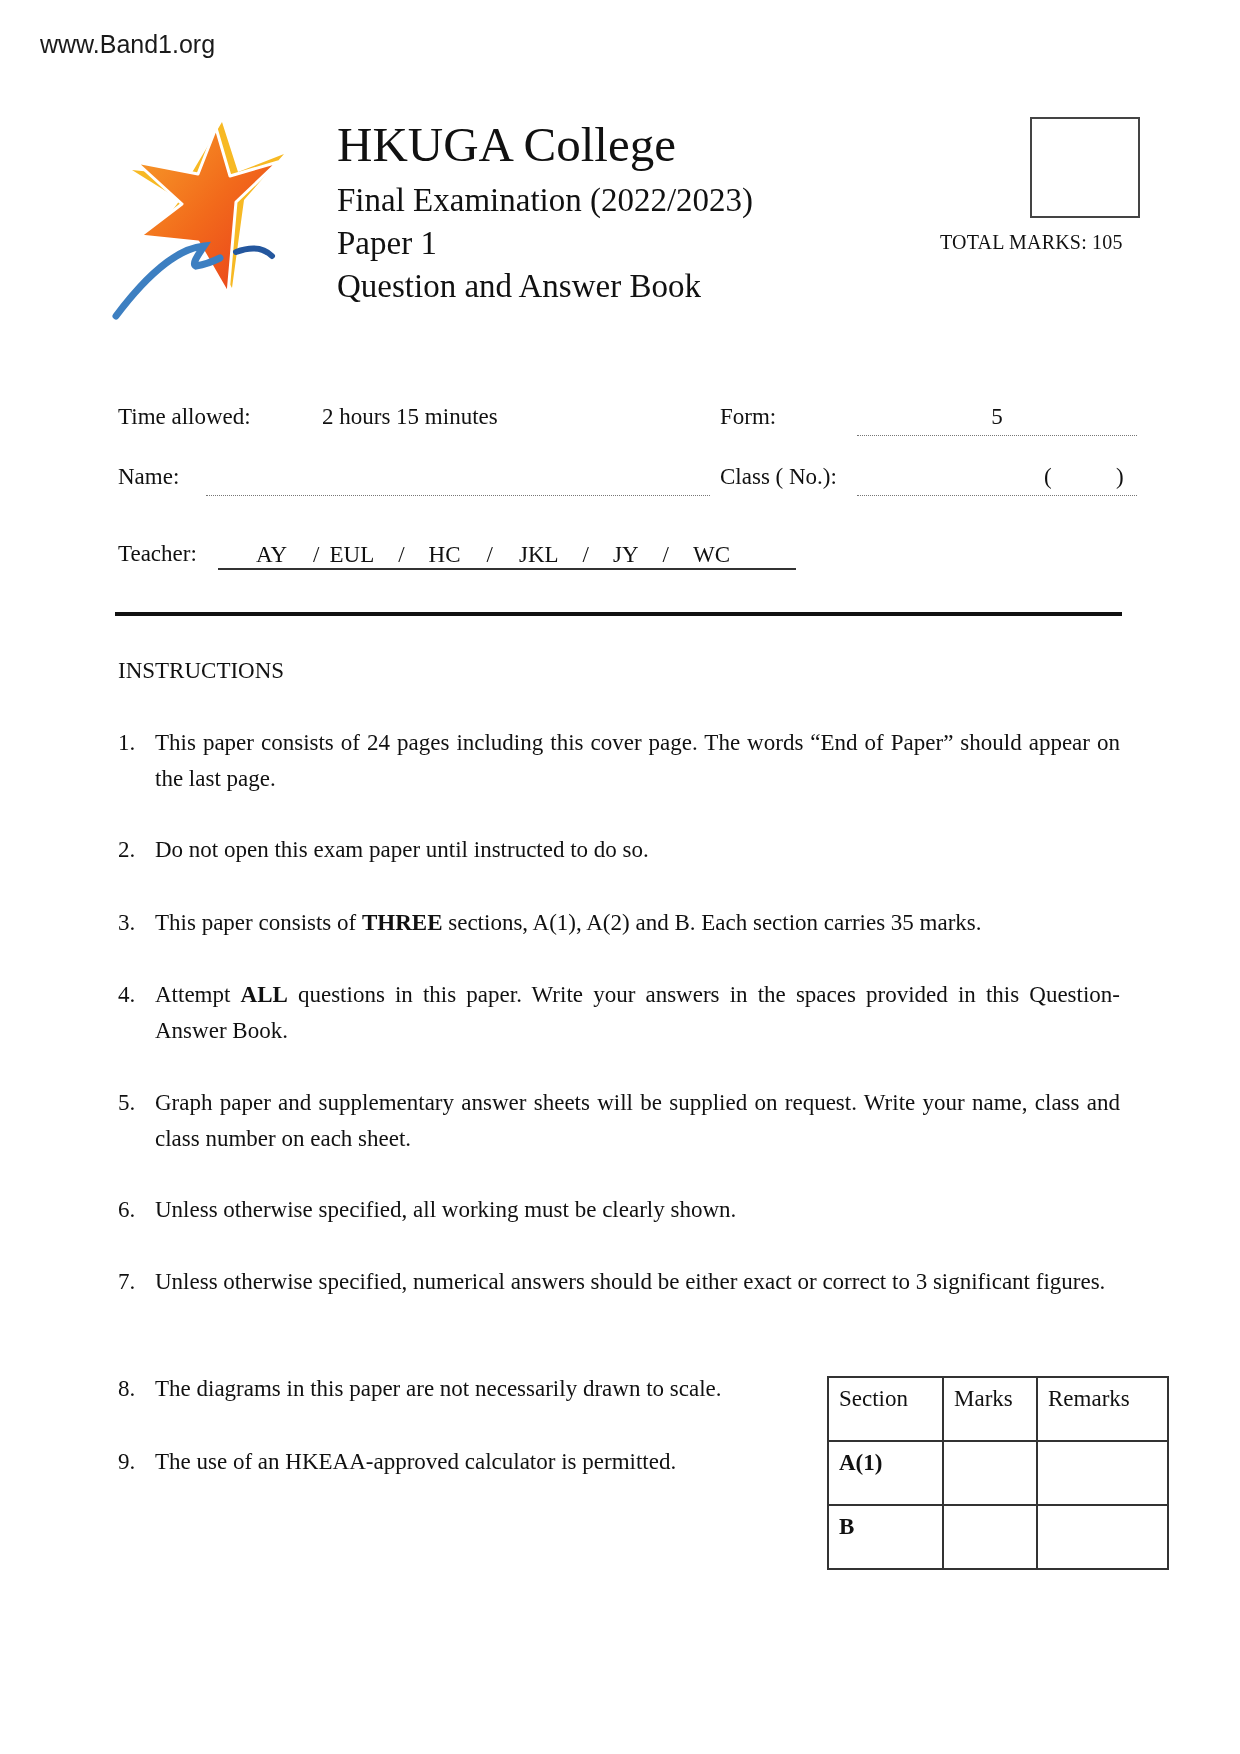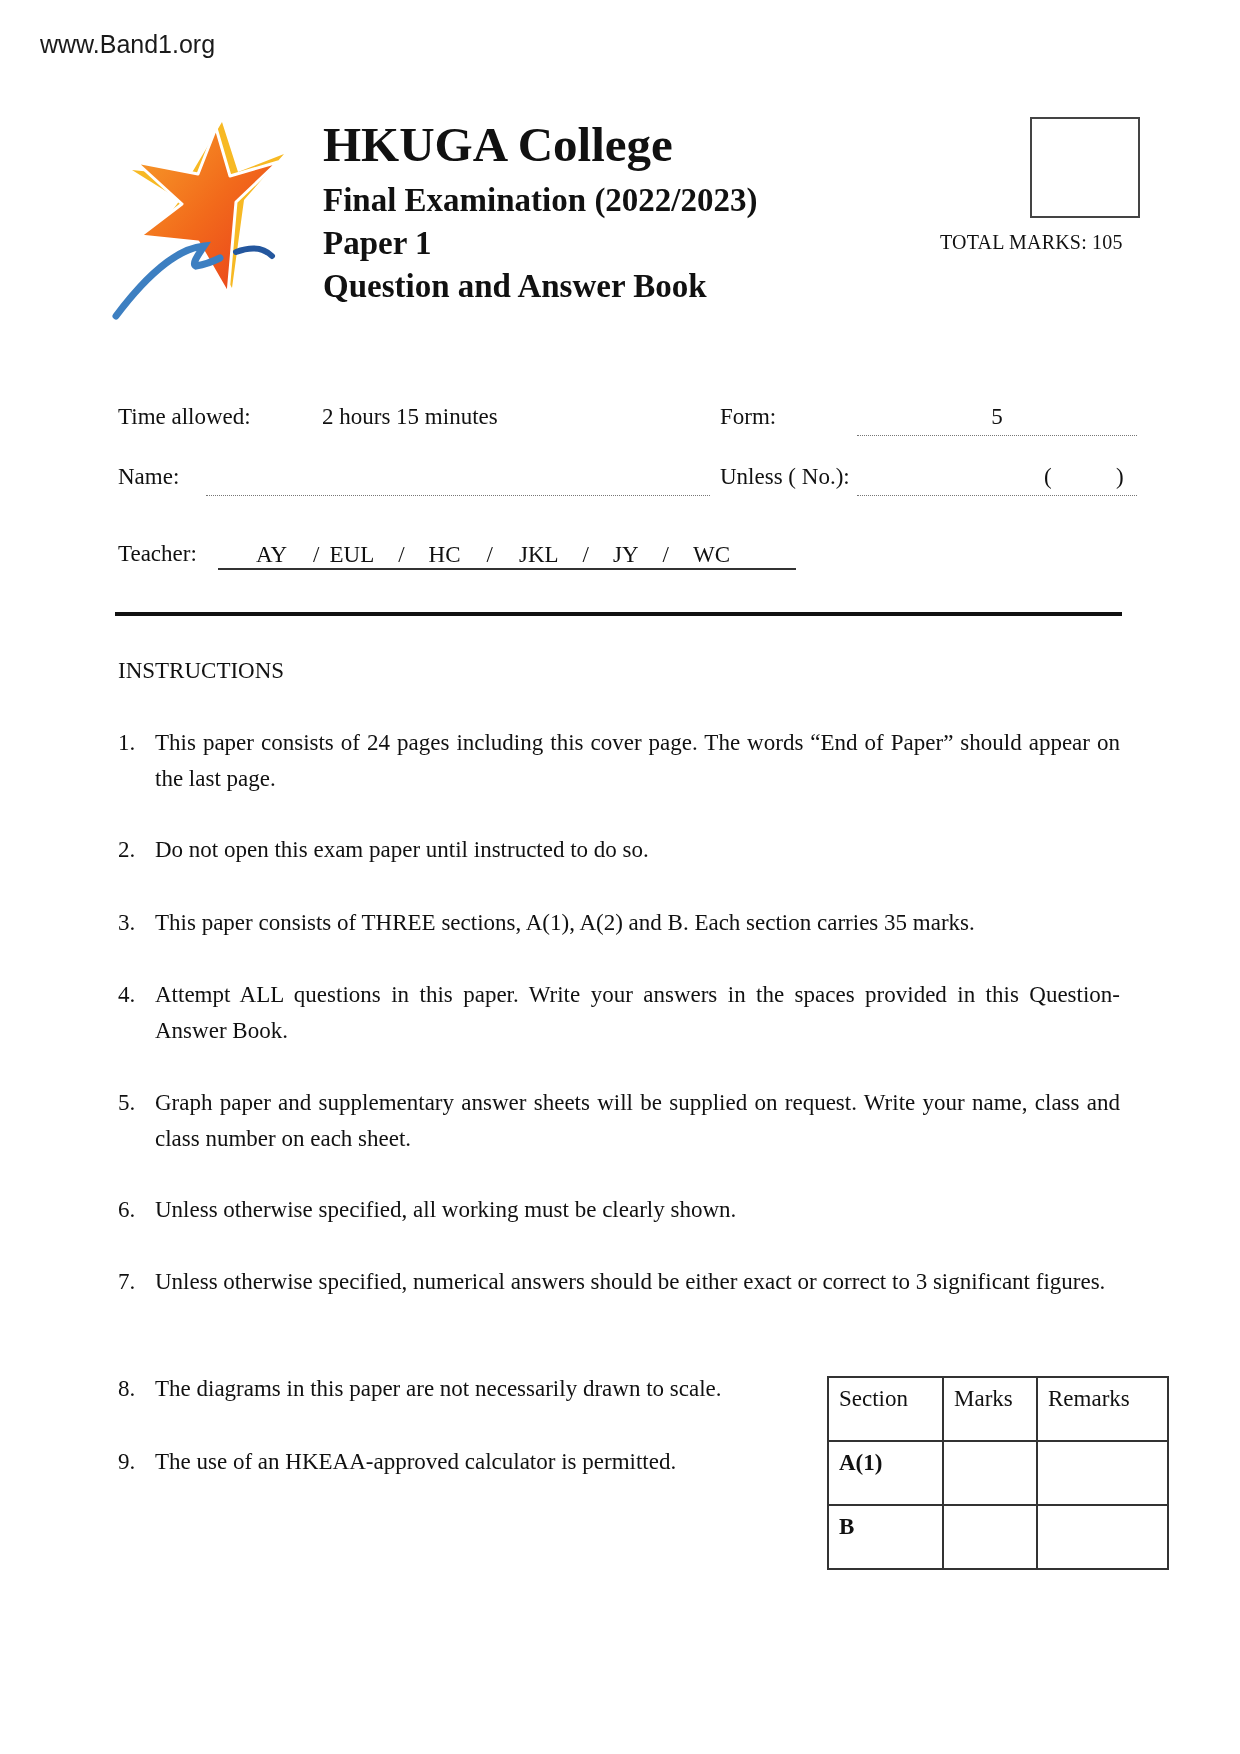--- a/index.html
+++ b/index.html
@@ -12,21 +12,21 @@
       color: #111111;
     }
     .abs { position: absolute; }
     .watermark {
       left: 40px; top: 30px;
       font-family: "Liberation Sans", "DejaVu Sans", sans-serif;
       font-size: 25px; color: #1a1a1a;
     }
     .logo { left: 112px; top: 118px; width: 180px; height: 210px; }
 
-    .title-block { left: 323px; top: 120px; line-height: 1; font-weight: bold; }
+    .title-block { left: 337px; top: 120px; line-height: 1; }
     .title-main { font-size: 49px; margin: 0 0 10px 0; }
     .title-sub { font-size: 33px; line-height: 43px; }
 
     .score-box {
       left: 1030px; top: 117px; width: 106px; height: 97px;
       border: 2px solid #444;
     }
     .total-marks { left: 940px; top: 231px; font-size: 20px; letter-spacing: 0.2px; }
 
     .label { font-size: 23px; }
@@ -53,21 +53,21 @@
 
     .instr-list { left: 118px; top: 725px; width: 1002px; font-size: 23px; }
     .instr {
       position: absolute; left: 0;
       display: flex;
       width: 1002px;
       line-height: 36px;
     }
     .instr .num { width: 37px; flex: none; }
     .instr .txt { flex: 1; text-align: justify; }
-    .instr b { font-weight: normal; }
+    .instr b { font-weight: bold; }
 
     table.marks-table {
       position: absolute; left: 827px; top: 1376px;
       border-collapse: collapse;
       font-size: 23px;
     }
     .marks-table td {
       border: 2px solid #333;
       vertical-align: top;
       padding: 8px 10px 0 10px;
@@ -121,21 +121,21 @@
   <div class="value" style="position:absolute; left:0; width:280px; text-align:center;">5</div>
   <div class="dotline" style="position:absolute; left:0; top:31px; width:280px;"></div>
 </div>
 
 <div class="abs label" style="left:118px; top:464px;">Name:</div>
 <div class="abs" style="left:206px; top:464px; width:504px; height:32px;">
   <div class="value"></div>
   <div class="dotline" style="position:absolute; left:0; top:31px; width:504px;"></div>
 </div>
 
-<div class="abs label" style="left:720px; top:464px;">Unless ( No.):</div>
+<div class="abs label" style="left:720px; top:464px;">Class ( No.):</div>
 <div class="abs" style="left:857px; top:464px; width:280px; height:32px;">
   <span class="value" style="position:absolute; left:187px;">(</span>
   <span class="value" style="position:absolute; left:259px;">)</span>
   <div class="dotline" style="position:absolute; left:0; top:31px; width:280px;"></div>
 </div>
 
 <div class="abs label" style="left:118px; top:541px;">Teacher:</div>
 <div class="abs teacher-line">
   <span style="margin-left:38px;">AY</span>
   <span style="margin-left:26px;">/</span>

